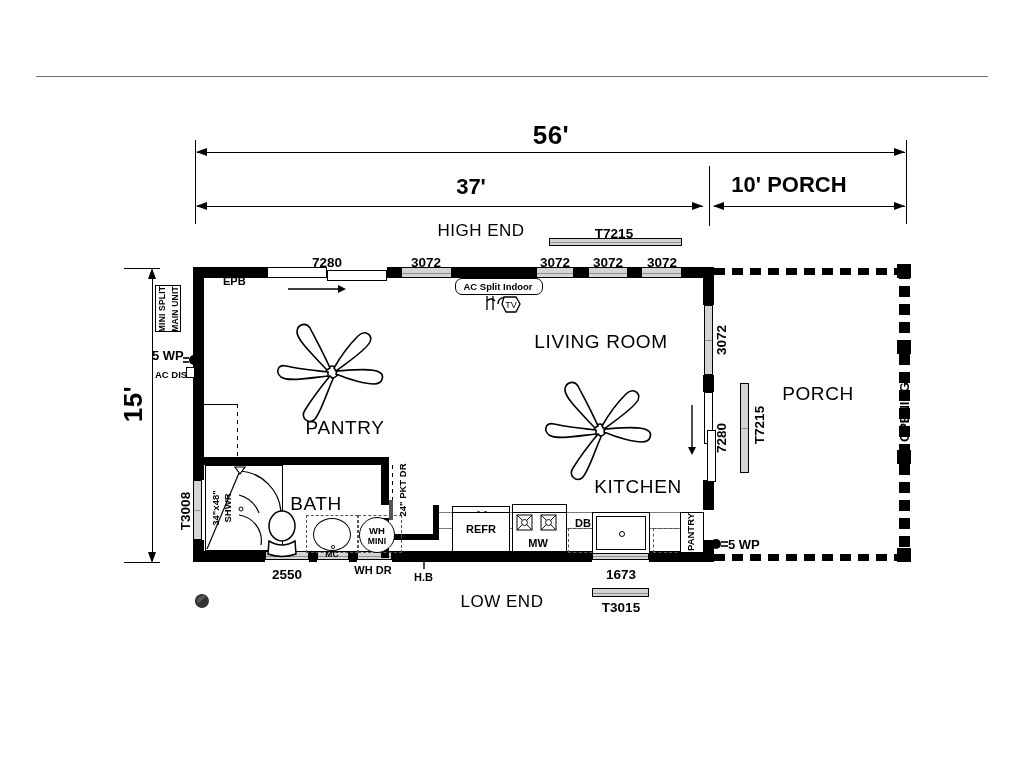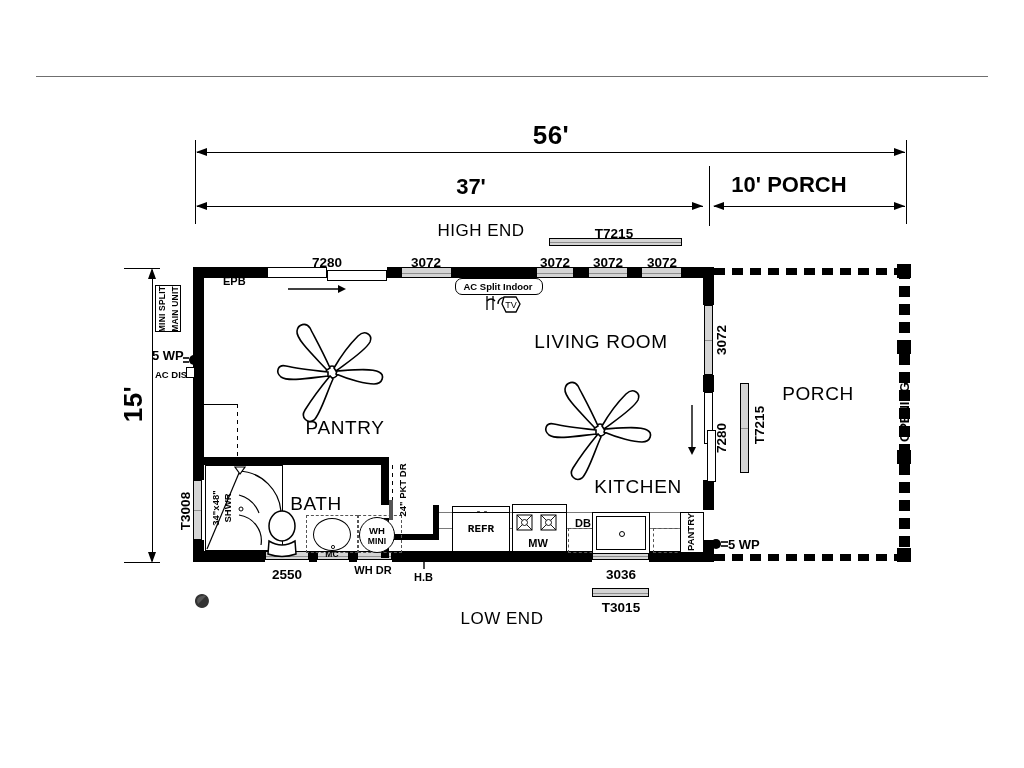--- a/index.html
+++ b/index.html
@@ -87,21 +87,21 @@
   <div class="dimline" style="left:197px;top:206px;width:506px;"></div>
   <div class="arrow-l" style="left:196px;top:202px;"></div>
   <div class="arrow-r" style="left:692px;top:202px;"></div>
 
   <div class="dimline" style="left:714px;top:206px;width:191px;"></div>
   <div class="arrow-l" style="left:713px;top:202px;"></div>
   <div class="arrow-r" style="left:894px;top:202px;"></div>
 
   <div class="t ctr endlbl" style="left:481px;top:222px;">HIGH END</div>
 
-  <div class="t ctr endlbl" style="left:502px;top:610px;">LOW END</div>
+  <div class="t ctr endlbl" style="left:502px;top:593px;">LOW END</div>
 
   <div class="t vert dim-big" style="left:133px;top:404px;transform:translate(-50%,-50%) rotate(-90deg);">15'</div>
   <div class="dimline" style="left:152px;top:270px;width:1px;height:291px;background:#000;"></div>
   <div class="arrow-u" style="left:148px;top:268px;"></div>
   <div class="arrow-d" style="left:148px;top:552px;"></div>
   <div class="dimline" style="left:124px;top:268px;width:36px;"></div>
   <div class="dimline" style="left:124px;top:562px;width:36px;"></div>
 
   <div class="wall" style="left:193px;top:267px;width:74px;height:11px;"></div>
   <div class="wall" style="left:387px;top:267px;width:14px;height:11px;"></div>
@@ -145,21 +145,21 @@
   <div class="wall" style="left:193px;top:551px;width:72px;height:11px;"></div>
   <div class="wall" style="left:309px;top:551px;width:8px;height:11px;"></div>
   <div class="wall" style="left:349px;top:551px;width:8px;height:11px;"></div>
   <div class="wall" style="left:392px;top:551px;width:200px;height:11px;"></div>
   <div class="wall" style="left:649px;top:551px;width:65px;height:11px;"></div>
   <div class="window" style="left:265px;top:551px;width:44px;height:9px;"></div>
   <div class="window" style="left:317px;top:551px;width:32px;height:9px;"></div>
   <div class="window" style="left:357px;top:551px;width:35px;height:9px;"></div>
   <div class="window" style="left:592px;top:551px;width:57px;height:9px;"></div>
   <div class="t ctr win" style="left:287px;top:568px;">2550</div>
-  <div class="t ctr win" style="left:621px;top:568px;">3036</div>
+  <div class="t ctr win" style="left:621px;top:568px;">1673</div>
 
   <div class="window" style="left:592px;top:588px;width:57px;height:9px;"></div>
   <div class="t ctr win" style="left:621px;top:601px;">T3015</div>
 
   <div class="wall" style="left:199px;top:457px;width:190px;height:8px;"></div>
 
   <div class="wall" style="left:381px;top:457px;width:8px;height:48px;"></div>
   <div class="wall" style="left:381px;top:518px;width:8px;height:40px;"></div>
 
   <div class="wall" style="left:389px;top:534px;width:50px;height:6px;"></div>
@@ -293,21 +293,21 @@
 
   <div class="hairline" style="left:439px;top:528px;width:258px;"></div>
   <div class="hairline" style="left:439px;top:512px;width:258px;"></div>
 
   <div class="box-outline" style="left:452px;top:512px;width:58px;height:40px;"></div>
   <div class="box-outline" style="left:452px;top:506px;width:58px;height:7px;"></div>
   <svg class="sv" style="left:472px;top:506px;" width="20" height="8" viewBox="0 0 20 8">
     <path d="M4,7 a3,3 0 0 1 5,0" fill="none" stroke="#000" stroke-width="1"></path>
     <path d="M11,7 a3,3 0 0 1 5,0" fill="none" stroke="#000" stroke-width="1"></path>
   </svg>
-  <div class="t ctr small" style="left:481px;top:524px;font-variant:small-caps;font-family:Liberation Mono, monospace;">REFR</div>
+  <div class="t ctr small" style="left:481px;top:524px;font-variant:small-caps;">REFR</div>
 
   <div class="box-outline" style="left:512px;top:512px;width:55px;height:40px;"></div>
   <div class="box-outline" style="left:512px;top:504px;width:55px;height:9px;"></div>
   <svg class="sv" style="left:516px;top:514px;" width="48" height="18" viewBox="0 0 48 18">
     <rect x="1" y="1" width="15" height="15" fill="none" stroke="#000" stroke-width="1"></rect>
     <line x1="1" y1="1" x2="16" y2="16" stroke="#000" stroke-width="0.9"></line>
     <line x1="16" y1="1" x2="1" y2="16" stroke="#000" stroke-width="0.9"></line>
     <circle cx="8.5" cy="8.5" r="3" fill="#fff" stroke="#000" stroke-width="0.9"></circle>
     <rect x="25" y="1" width="15" height="15" fill="none" stroke="#000" stroke-width="1"></rect>
     <line x1="25" y1="1" x2="40" y2="16" stroke="#000" stroke-width="0.9"></line>

